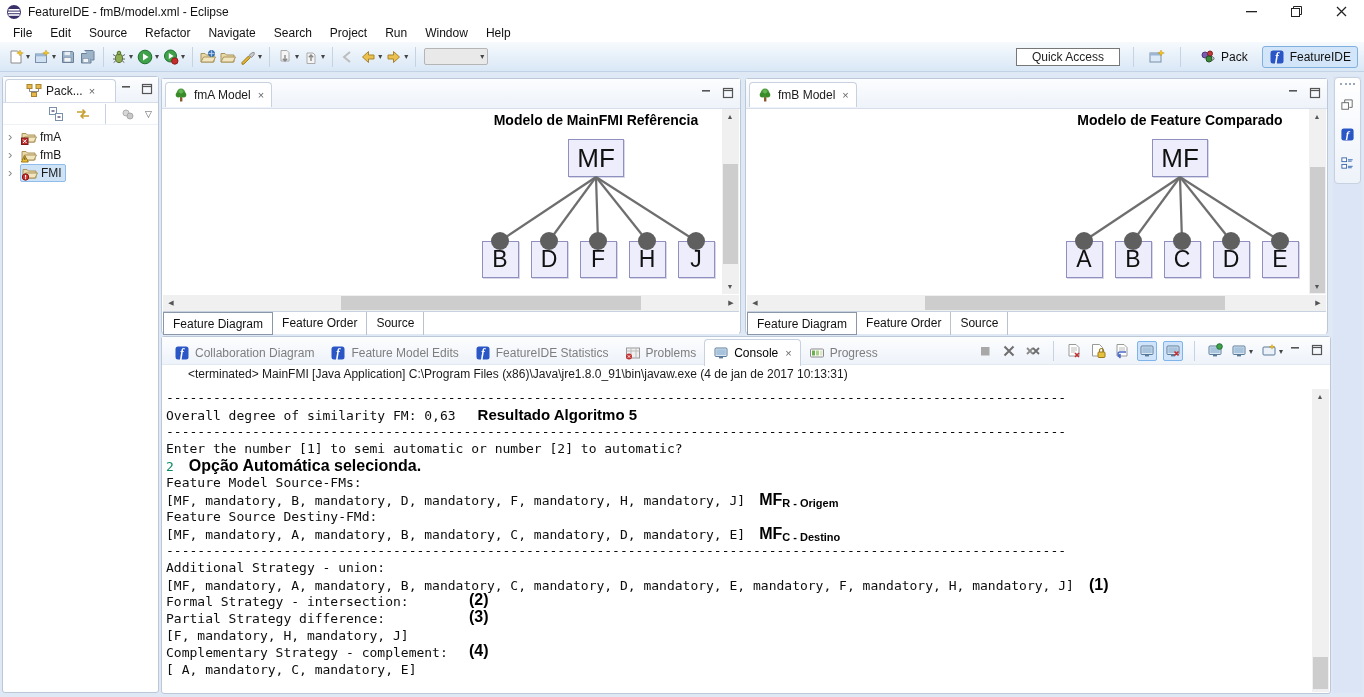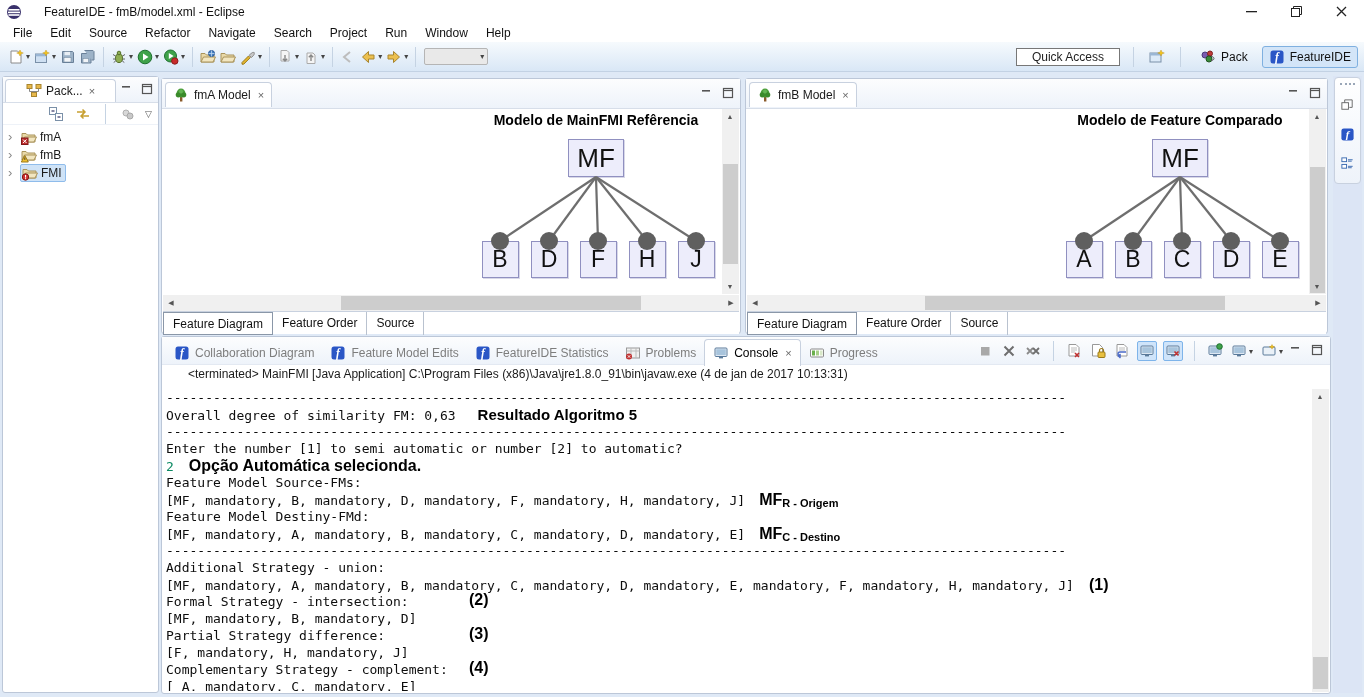--- a/index.html
+++ b/index.html
@@ -1,21 +1,21 @@
 <!DOCTYPE html>
 <html><head>
 <meta charset="utf-8">
 <style>
   * { margin:0; padding:0; box-sizing:border-box; }
   html,body { width:1364px; height:697px; overflow:hidden; }
   body { position:relative; background:#dfe9f6; font-family:"Liberation Sans",sans-serif; color:#1a1a1a; }
 
   
   .titlebar { position:absolute; left:0; top:0; width:1364px; height:23px; background:#ffffff; display:flex; align-items:center; padding-left:6px; font-size:12px; }
-  .titlebar .tlabel { margin-left:22px; color:#111; }
+  .titlebar .tlabel { margin-left:6px; color:#111; }
   .winbtns { margin-left:auto; display:flex; }
   .winbtn { width:45px; height:23px; display:flex; align-items:center; justify-content:center; }
   .winbtn svg { width:13px; height:13px; display:block; }
 
   
   .menubar { position:absolute; left:0; top:23px; width:1364px; height:19px; background:#ffffff; display:flex; align-items:center; padding-left:4px; }
   .menu-item { font-size:12px; padding:2px 9px; color:#111; }
 
   
   .toolbar { position:absolute; left:0; top:42px; width:1364px; height:30px; background:linear-gradient(#f6fafd,#d9e7f6); border-bottom:1px solid #c3d2e4; display:flex; align-items:center; padding:0 6px; }
@@ -777,27 +777,26 @@
   </div>
   <div class="cstatus">&lt;terminated&gt; MainFMI [Java Application] C:\Program Files (x86)\Java\jre1.8.0_91\bin\javaw.exe (4 de jan de 2017 10:13:31)</div>
   <div class="cbody" id="cbody">
       <div class="console-line"><span>-------------------------------------------------------------------------------------------------------------------</span></div>
       <div class="console-line"><span>Overall degree of similarity FM: 0,63</span><span class="cl-annot">Resultado Algoritmo 5</span></div>
       <div class="console-line"><span>-------------------------------------------------------------------------------------------------------------------</span></div>
       <div class="console-line"><span>Enter the number [1] to semi automatic or number [2] to automatic?</span></div>
       <div class="console-line"><span class="cl-input">2</span><span class="cl-bannot">Opção Automática selecionda.</span></div>
       <div class="console-line"><span>Feature Model Source-FMs:</span></div>
       <div class="console-line"><span>[MF, mandatory, B, mandatory, D, mandatory, F, mandatory, H, mandatory, J]</span><span class="mfb"><span>MF</span><span class="mfs">R</span><span class="mfr">- Origem</span></span></div>
-      <div class="console-line"><span>Feature Model Destiny-FMd:</span></div>
+      <div class="console-line"><span>Feature Source Destiny-FMd:</span></div>
       <div class="console-line"><span>[MF, mandatory, A, mandatory, B, mandatory, C, mandatory, D, mandatory, E]</span><span class="mfb"><span>MF</span><span class="mfs">C</span><span class="mfr">- Destino</span></span></div>
       <div class="console-line"><span>-------------------------------------------------------------------------------------------------------------------</span></div>
       <div class="console-line"><span>Additional Strategy - union:</span></div>
       <div class="console-line"><span>[MF, mandatory, A, mandatory, B, mandatory, C, mandatory, D, mandatory, E, mandatory, F, mandatory, H, mandatory, J]</span><span class="cl-bannot">(1)</span></div>
       <div class="console-line"><span>Formal Strategy - intersection:</span><span class="cl-marker">(2)</span></div>
-      <div class="console-line"><span>[MF, mandatory, B, mandatory, D]</span></div>
       <div class="console-line"><span>Partial Strategy difference:</span><span class="cl-marker">(3)</span></div>
       <div class="console-line"><span>[F, mandatory, H, mandatory, J]</span></div>
       <div class="console-line"><span>Complementary Strategy - complement:</span><span class="cl-marker">(4)</span></div>
       <div class="console-line"><span>[ A, mandatory, C, mandatory, E]</span></div>
     </div>
   <div class="cvscroll">
     <span class="sarr" style="top:0;">▲</span>
     <div class="vthumb" style="bottom:3px; height:32px;"></div>
   </div>
 </div>

